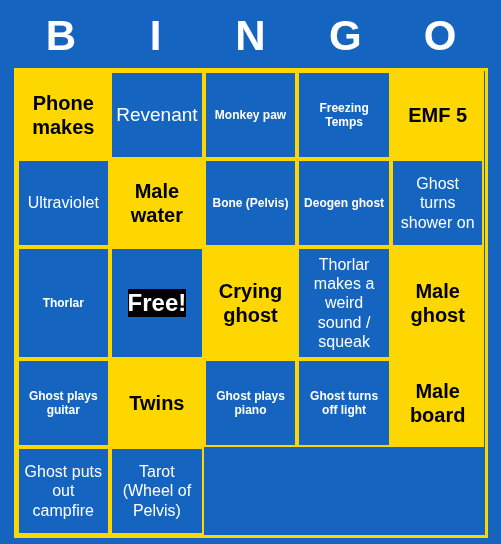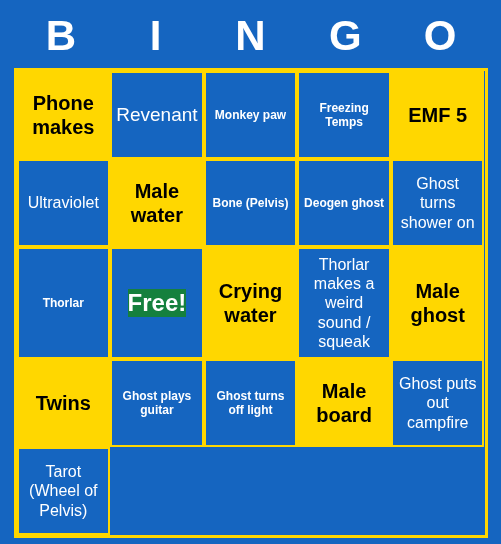--- a/index.html
+++ b/index.html
@@ -62,21 +62,21 @@
       font-size: 16px;
     }
     .cell.highlighted {
       background: #FFD700;
       color: #000;
     }
     .cell.highlighted .cell-text {
       color: #000;
     }
     .free-cell {
-      background: #15803d;
+      background: #000000;
       color: white;
     }
   </style>
 </head>
 <body>
 
 <div class="bingo-card">
   <div class="bingo-header">
     <div class="bingo-letter">B</div>
     <div class="bingo-letter">I</div>
@@ -115,33 +115,36 @@
       <div class="cell">
         <span class="cell-text small">Ghost turns shower on</span>
       </div>
       <div class="cell">
         <span class="cell-text medium">Thorlar</span>
       </div>
       <div class="cell" style="background: rgb(21, 101, 192);">
         <span class="cell-text free-cell" style="font-size: 24px; font-weight: bold; color: white;">Free!</span>
       </div>
       <div class="cell highlighted">
-        <span class="cell-text large">Crying water</span>
+        <span class="cell-text large">Crying ghost</span>
       </div>
       <div class="cell">
         <span class="cell-text small">Thorlar makes a weird sound / squeak</span>
       </div>
       <div class="cell highlighted">
         <span class="cell-text large">Male ghost</span>
       </div>
+      <div class="cell">
+        <span class="cell-text medium">Ghost plays guitar</span>
+      </div>
       <div class="cell highlighted">
         <span class="cell-text large">Twins</span>
       </div>
       <div class="cell">
-        <span class="cell-text medium">Ghost plays guitar</span>
+        <span class="cell-text medium">Ghost plays piano</span>
       </div>
       <div class="cell">
         <span class="cell-text medium">Ghost turns off light</span>
       </div>
       <div class="cell highlighted">
         <span class="cell-text large">Male board</span>
       </div>
       <div class="cell">
         <span class="cell-text small">Ghost puts out campfire</span>
       </div>

